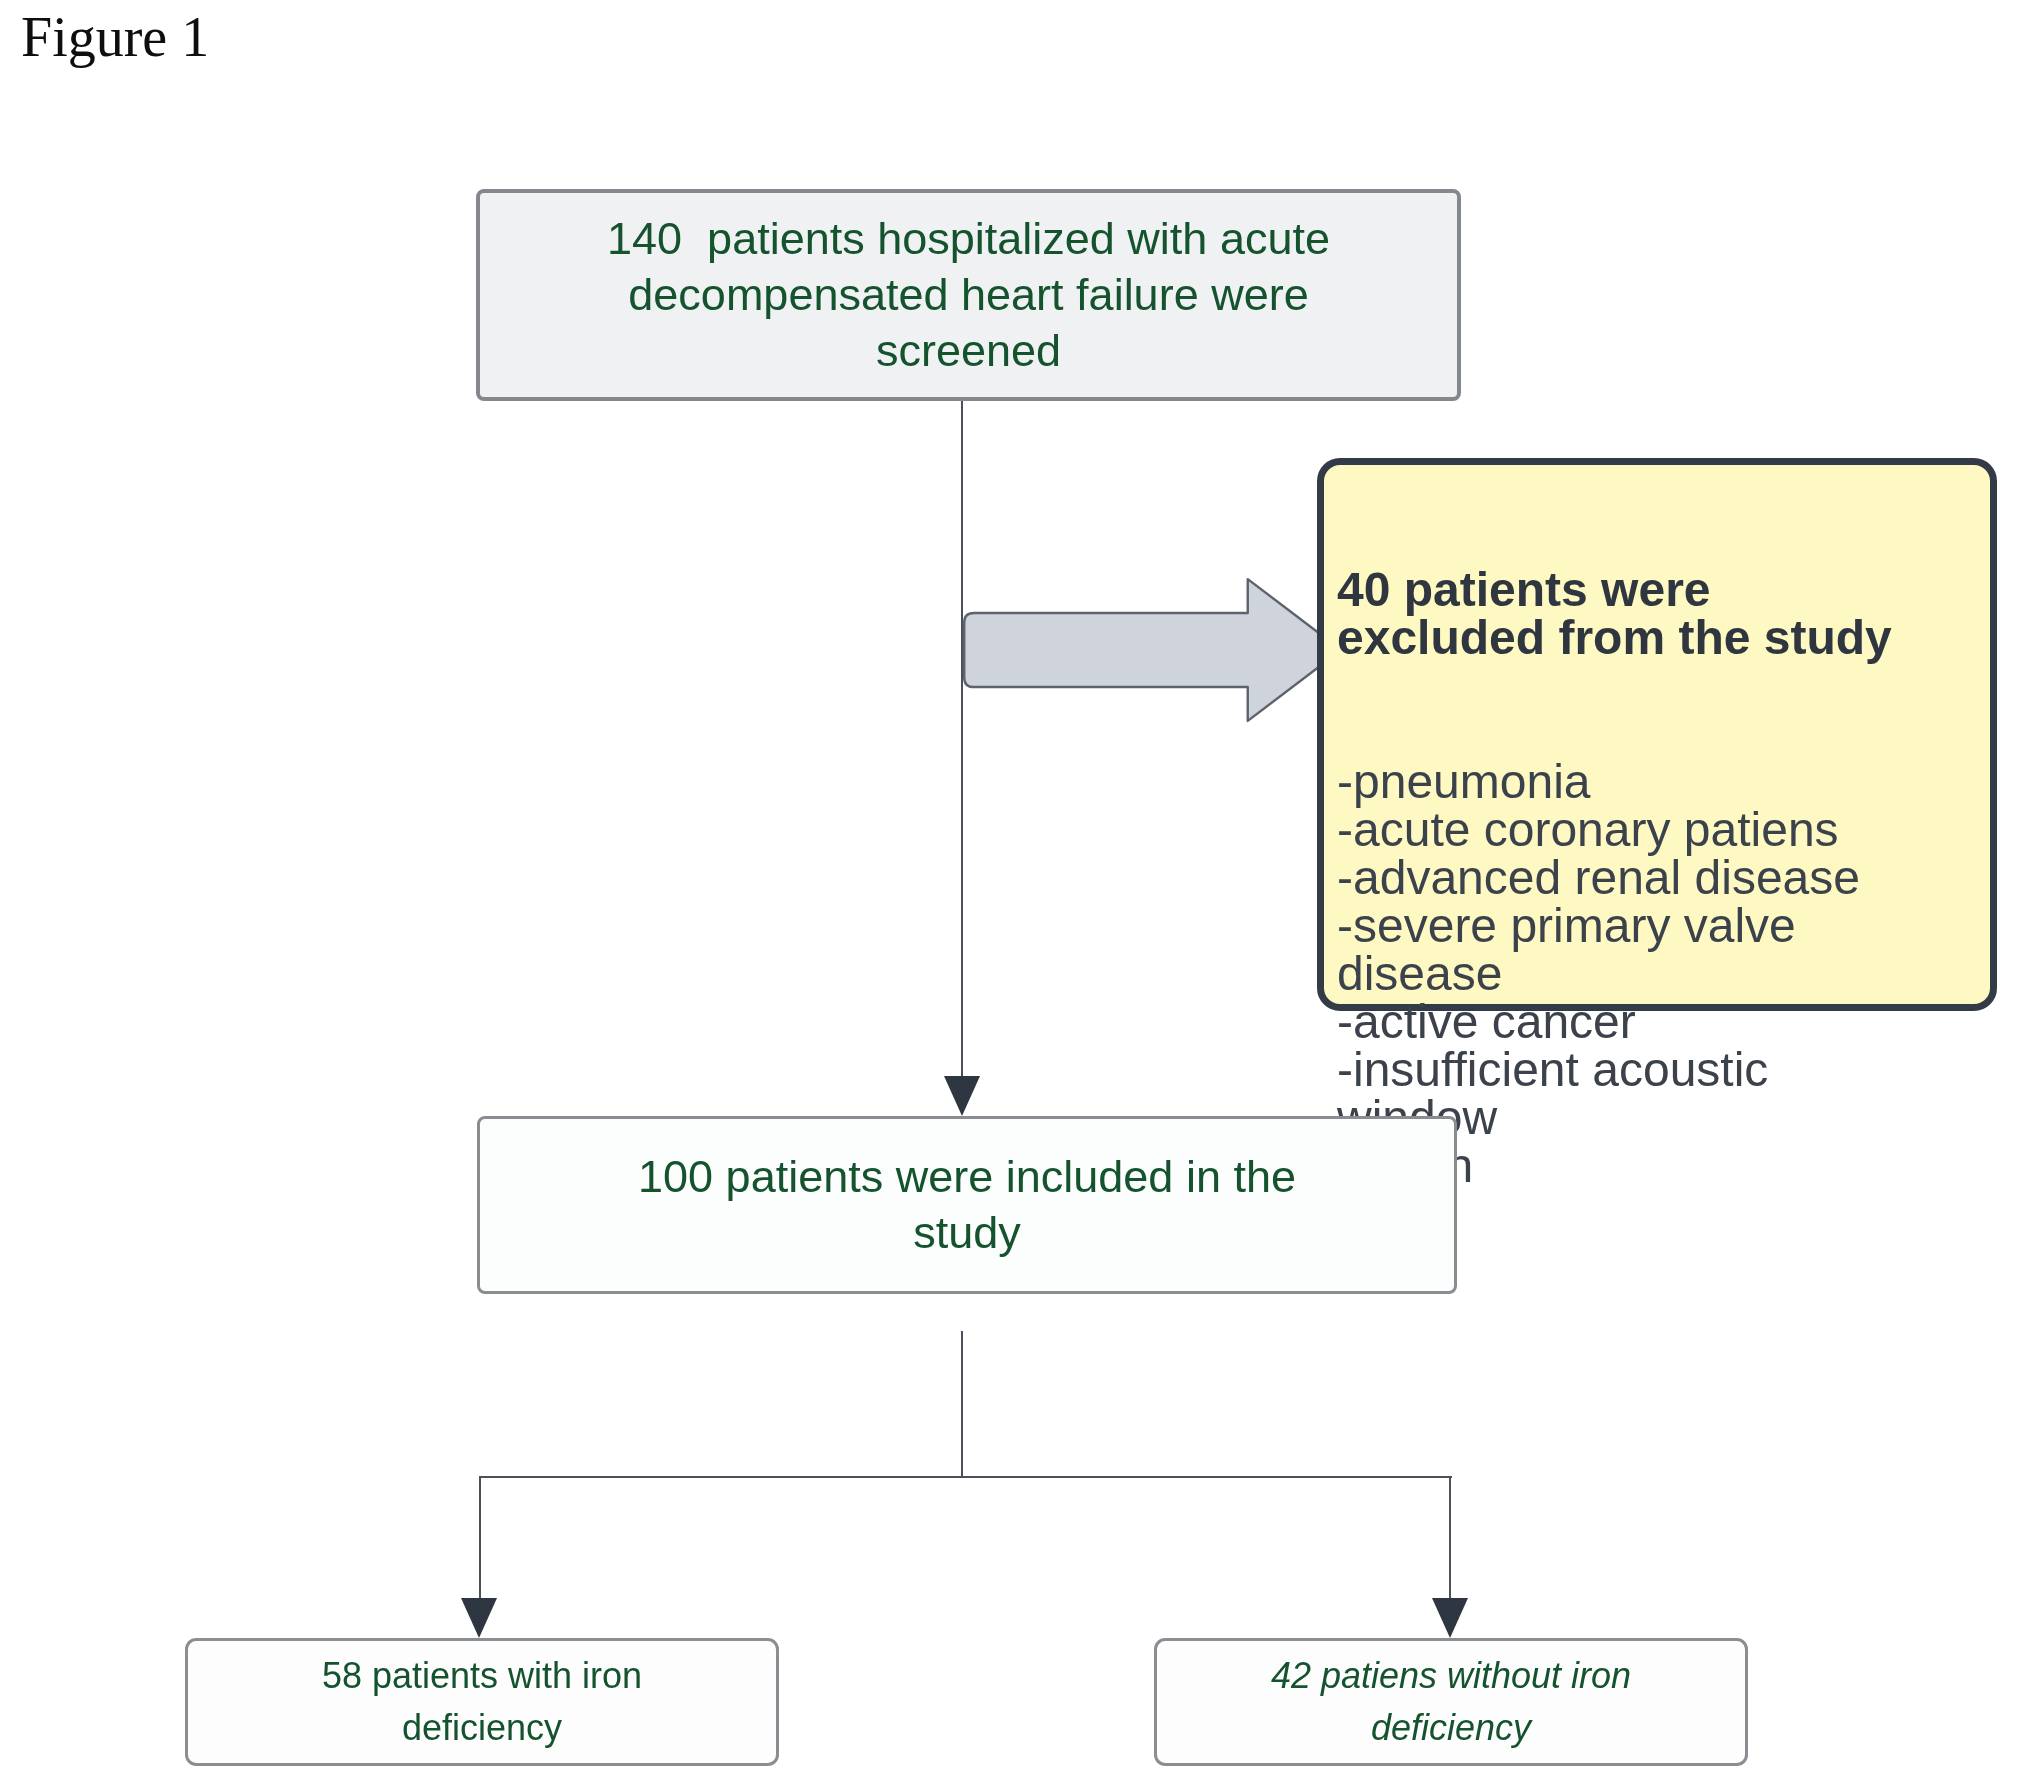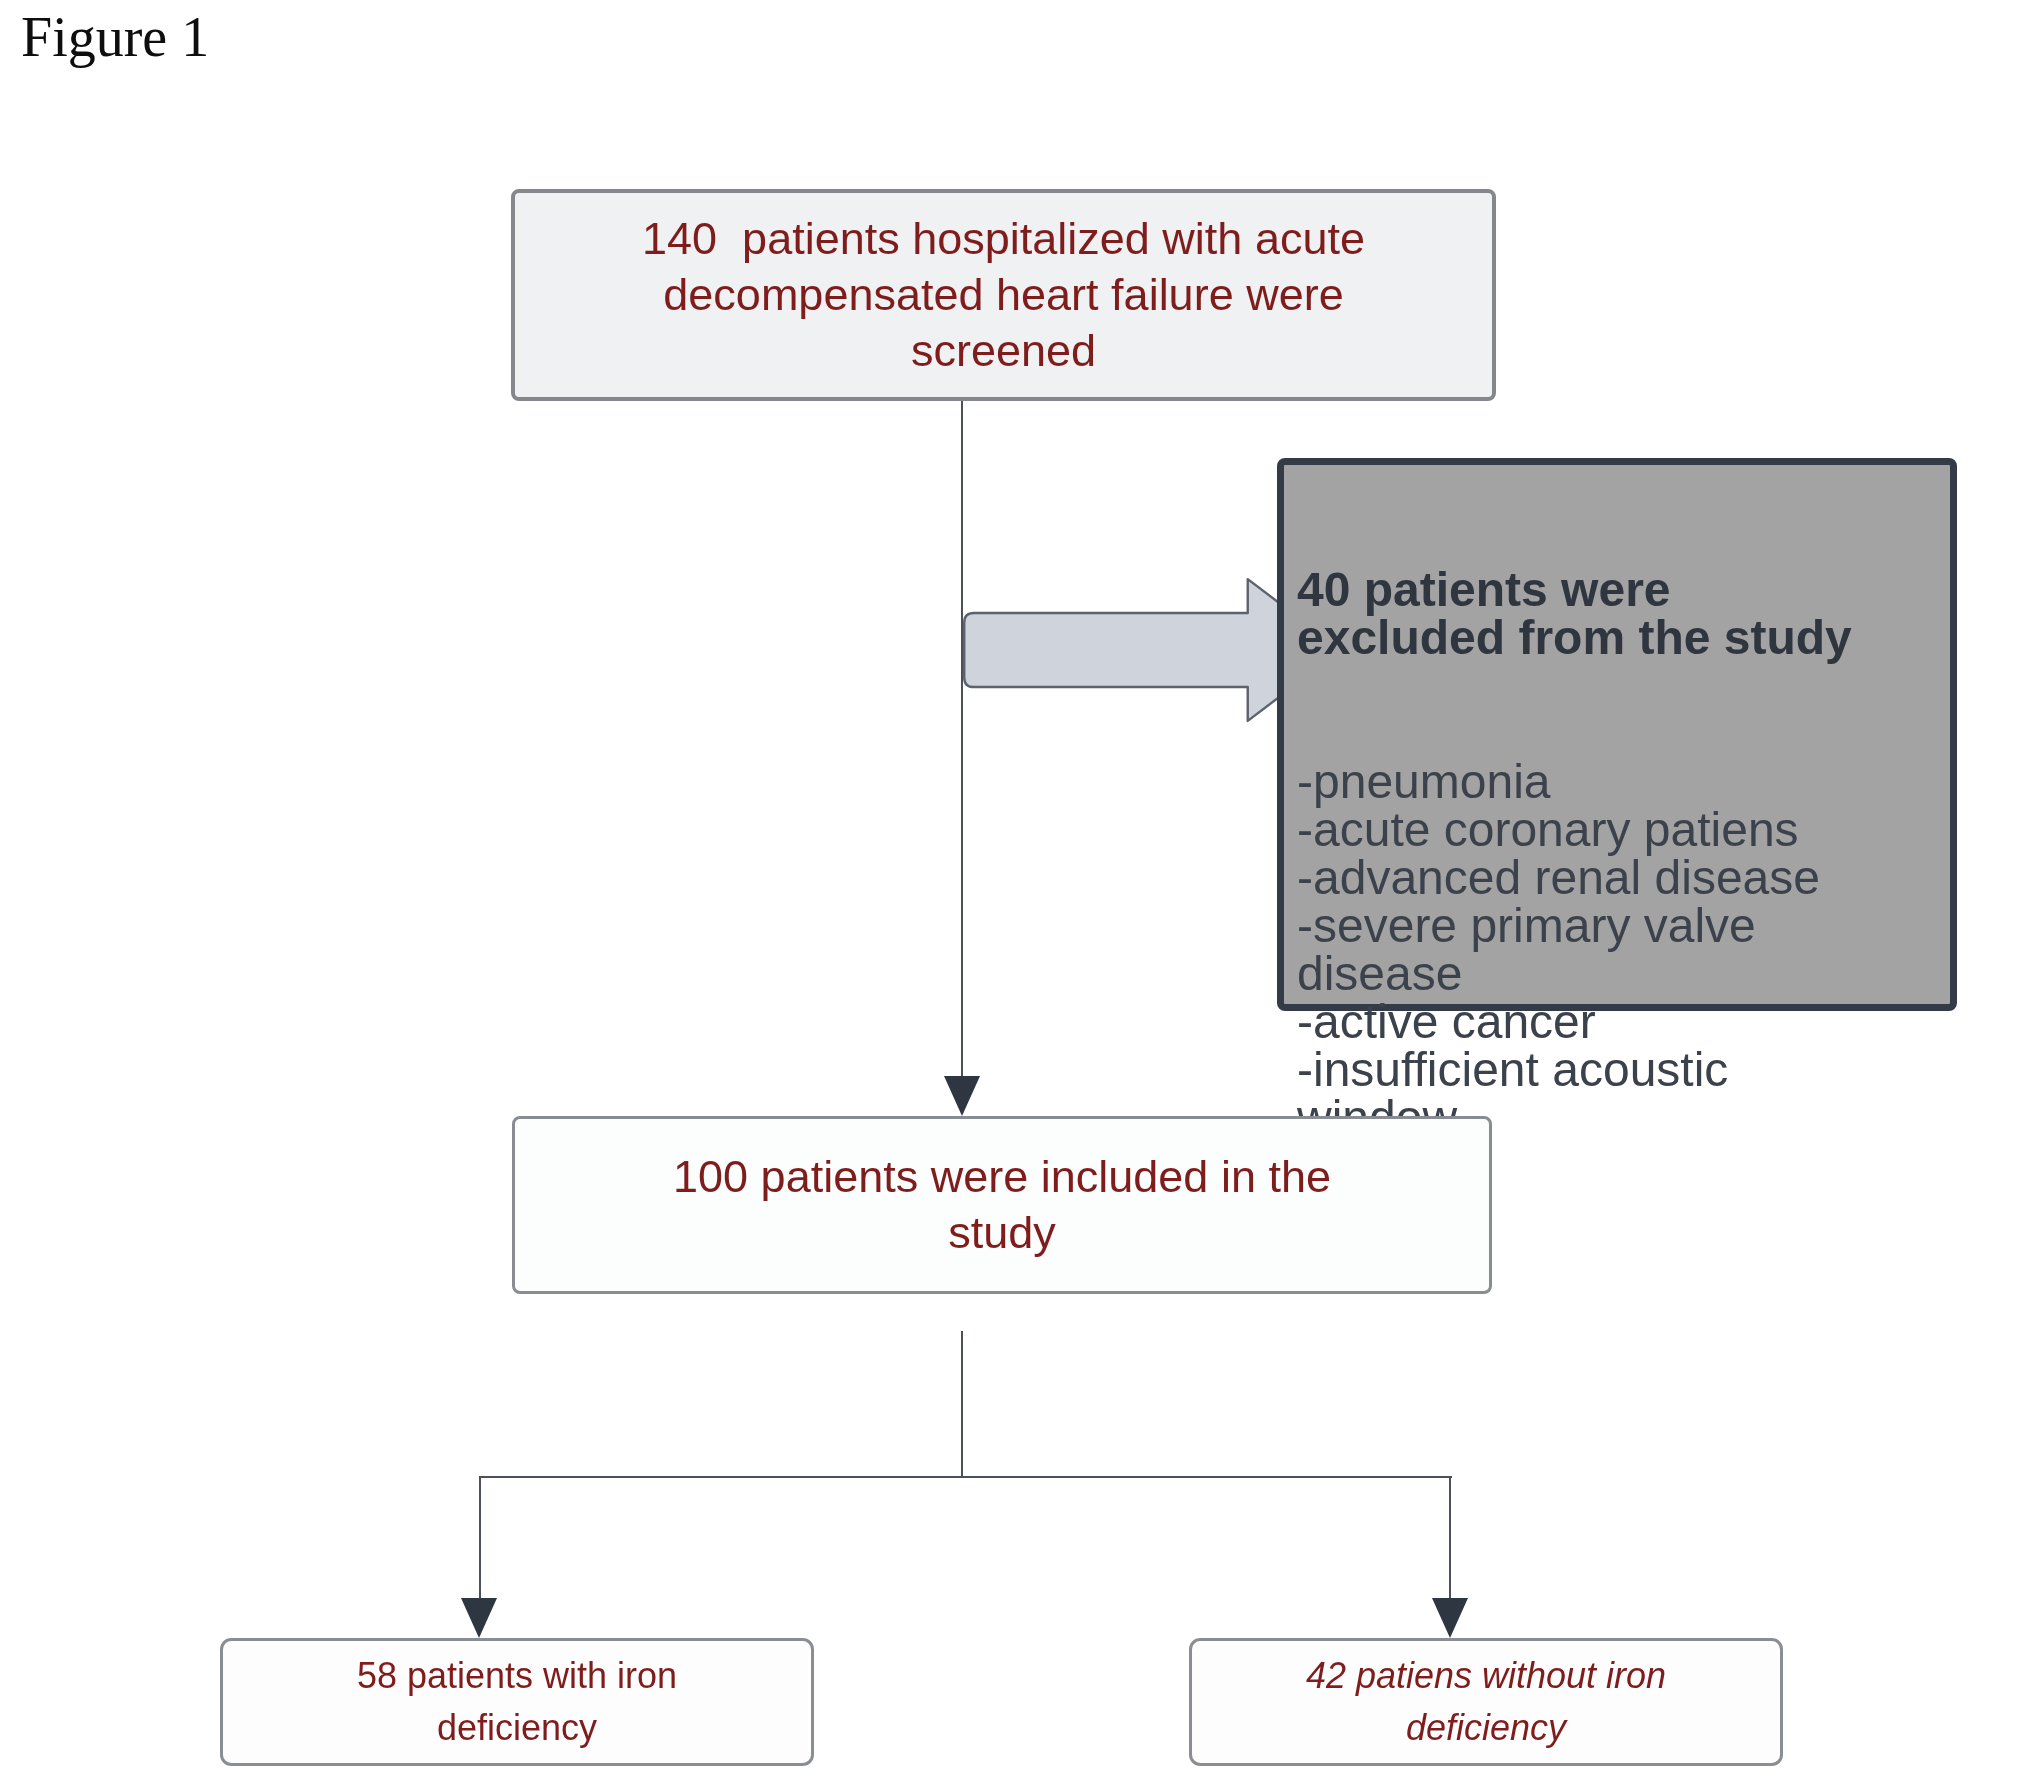--- a/index.html
+++ b/index.html
@@ -20,23 +20,22 @@
     white-space: pre-wrap;
   }
   .box {
     position: absolute;
     box-sizing: border-box;
     display: flex;
     align-items: center;
     justify-content: center;
     text-align: center;
     white-space: pre-wrap;
-    color: #7f1d1d;
+    color: #14532d;
     border-radius: 8px;
-    margin-left: 35px;
   }
   .box-screened {
     left: 476px; top: 189px; width: 985px; height: 212px;
     background: #f0f1f3;
     border: 4px solid #84878c;
     font-size: 45px; line-height: 56px;
   }
   .box-included {
     left: 477px; top: 1116px; width: 980px; height: 178px;
     background: #fcfdfd;
@@ -48,24 +47,24 @@
     background: #fdfdfe;
     border: 3.2px solid #8a8d91;
     border-radius: 11.3px;
     font-size: 36px; line-height: 52px;
   }
   .box-iron { left: 185px; top: 1638px; }
   .box-noiron { left: 1154px; top: 1638px; font-style: italic; }
   .box-excluded {
     position: absolute;
     box-sizing: border-box;
-    left: 1277px; top: 458px; width: 680px; height: 553px;
-    background: #a3a3a3;
+    left: 1317px; top: 458px; width: 680px; height: 553px;
+    background: #fef9c3;
     border: 7.3px solid #333b47;
-    border-radius: 8px;
+    border-radius: 23px;
     padding: 4.8px 11.3px 0 13px;
     font-size: 48px; line-height: 48px;
     color: #3c424b;
     white-space: pre-wrap;
     text-align: left;
   }
   .box-excluded .title { font-weight: bold; color: #2f3640; }
   .connector {
     position: absolute;
     background: #4b505a;

